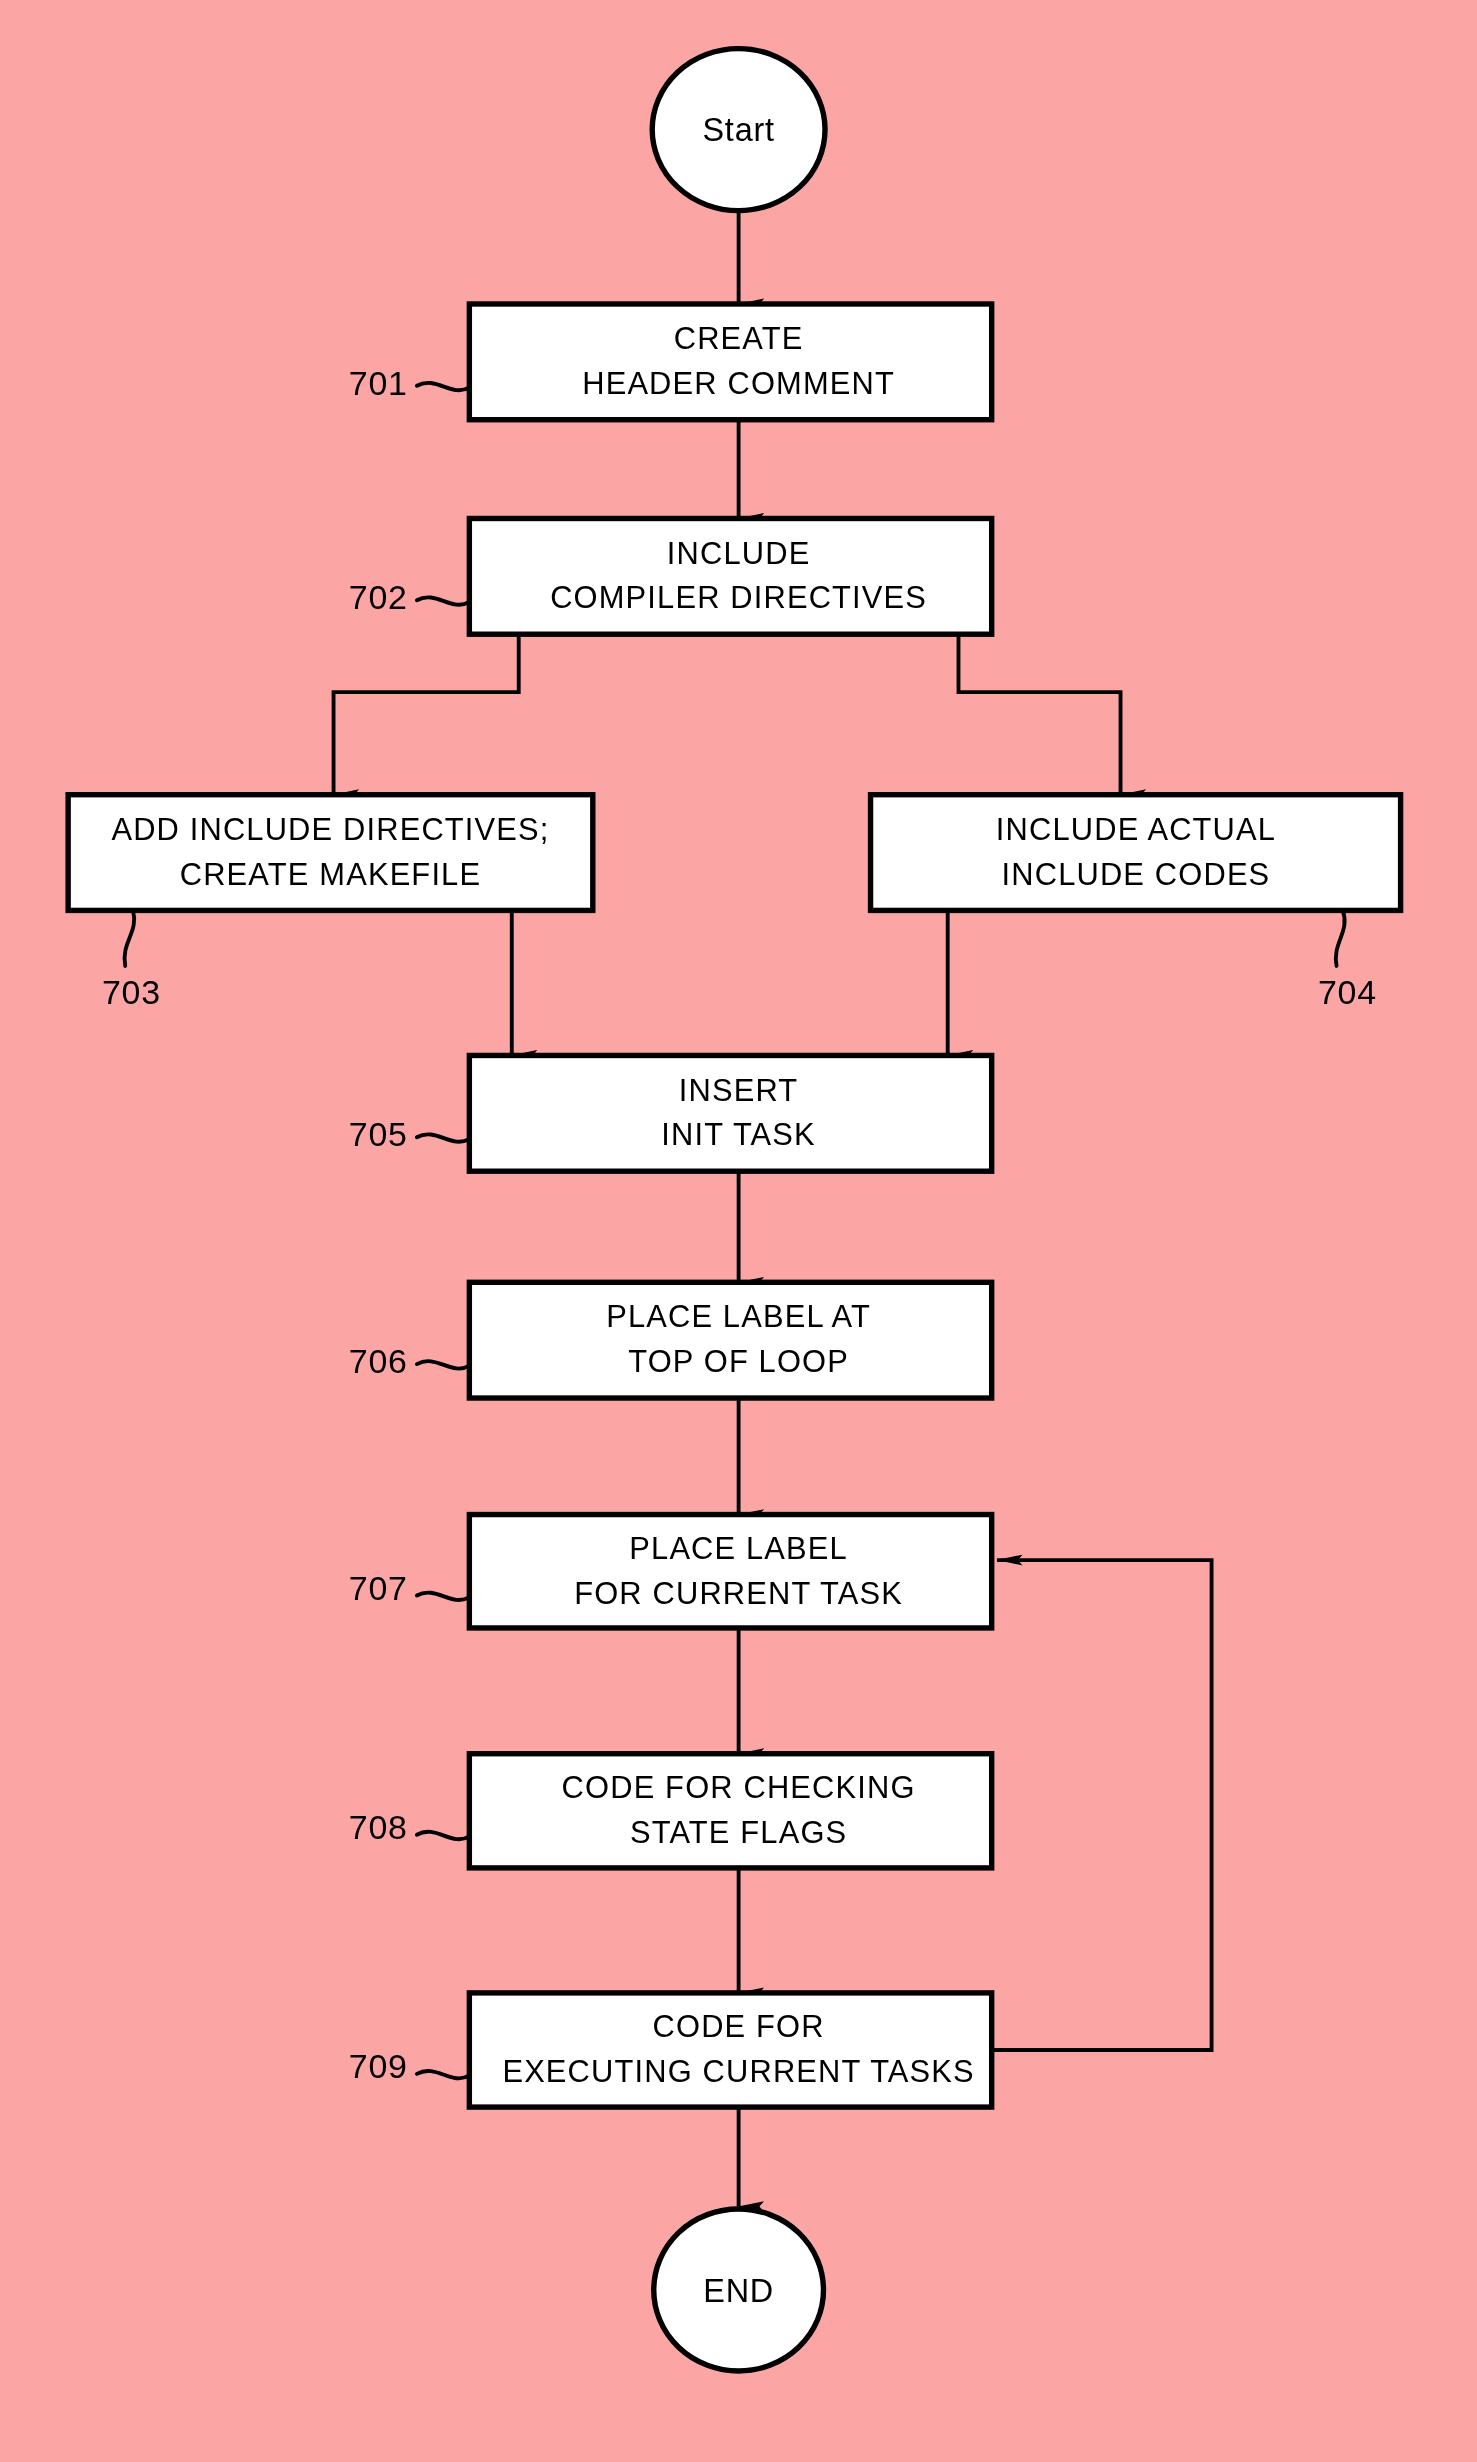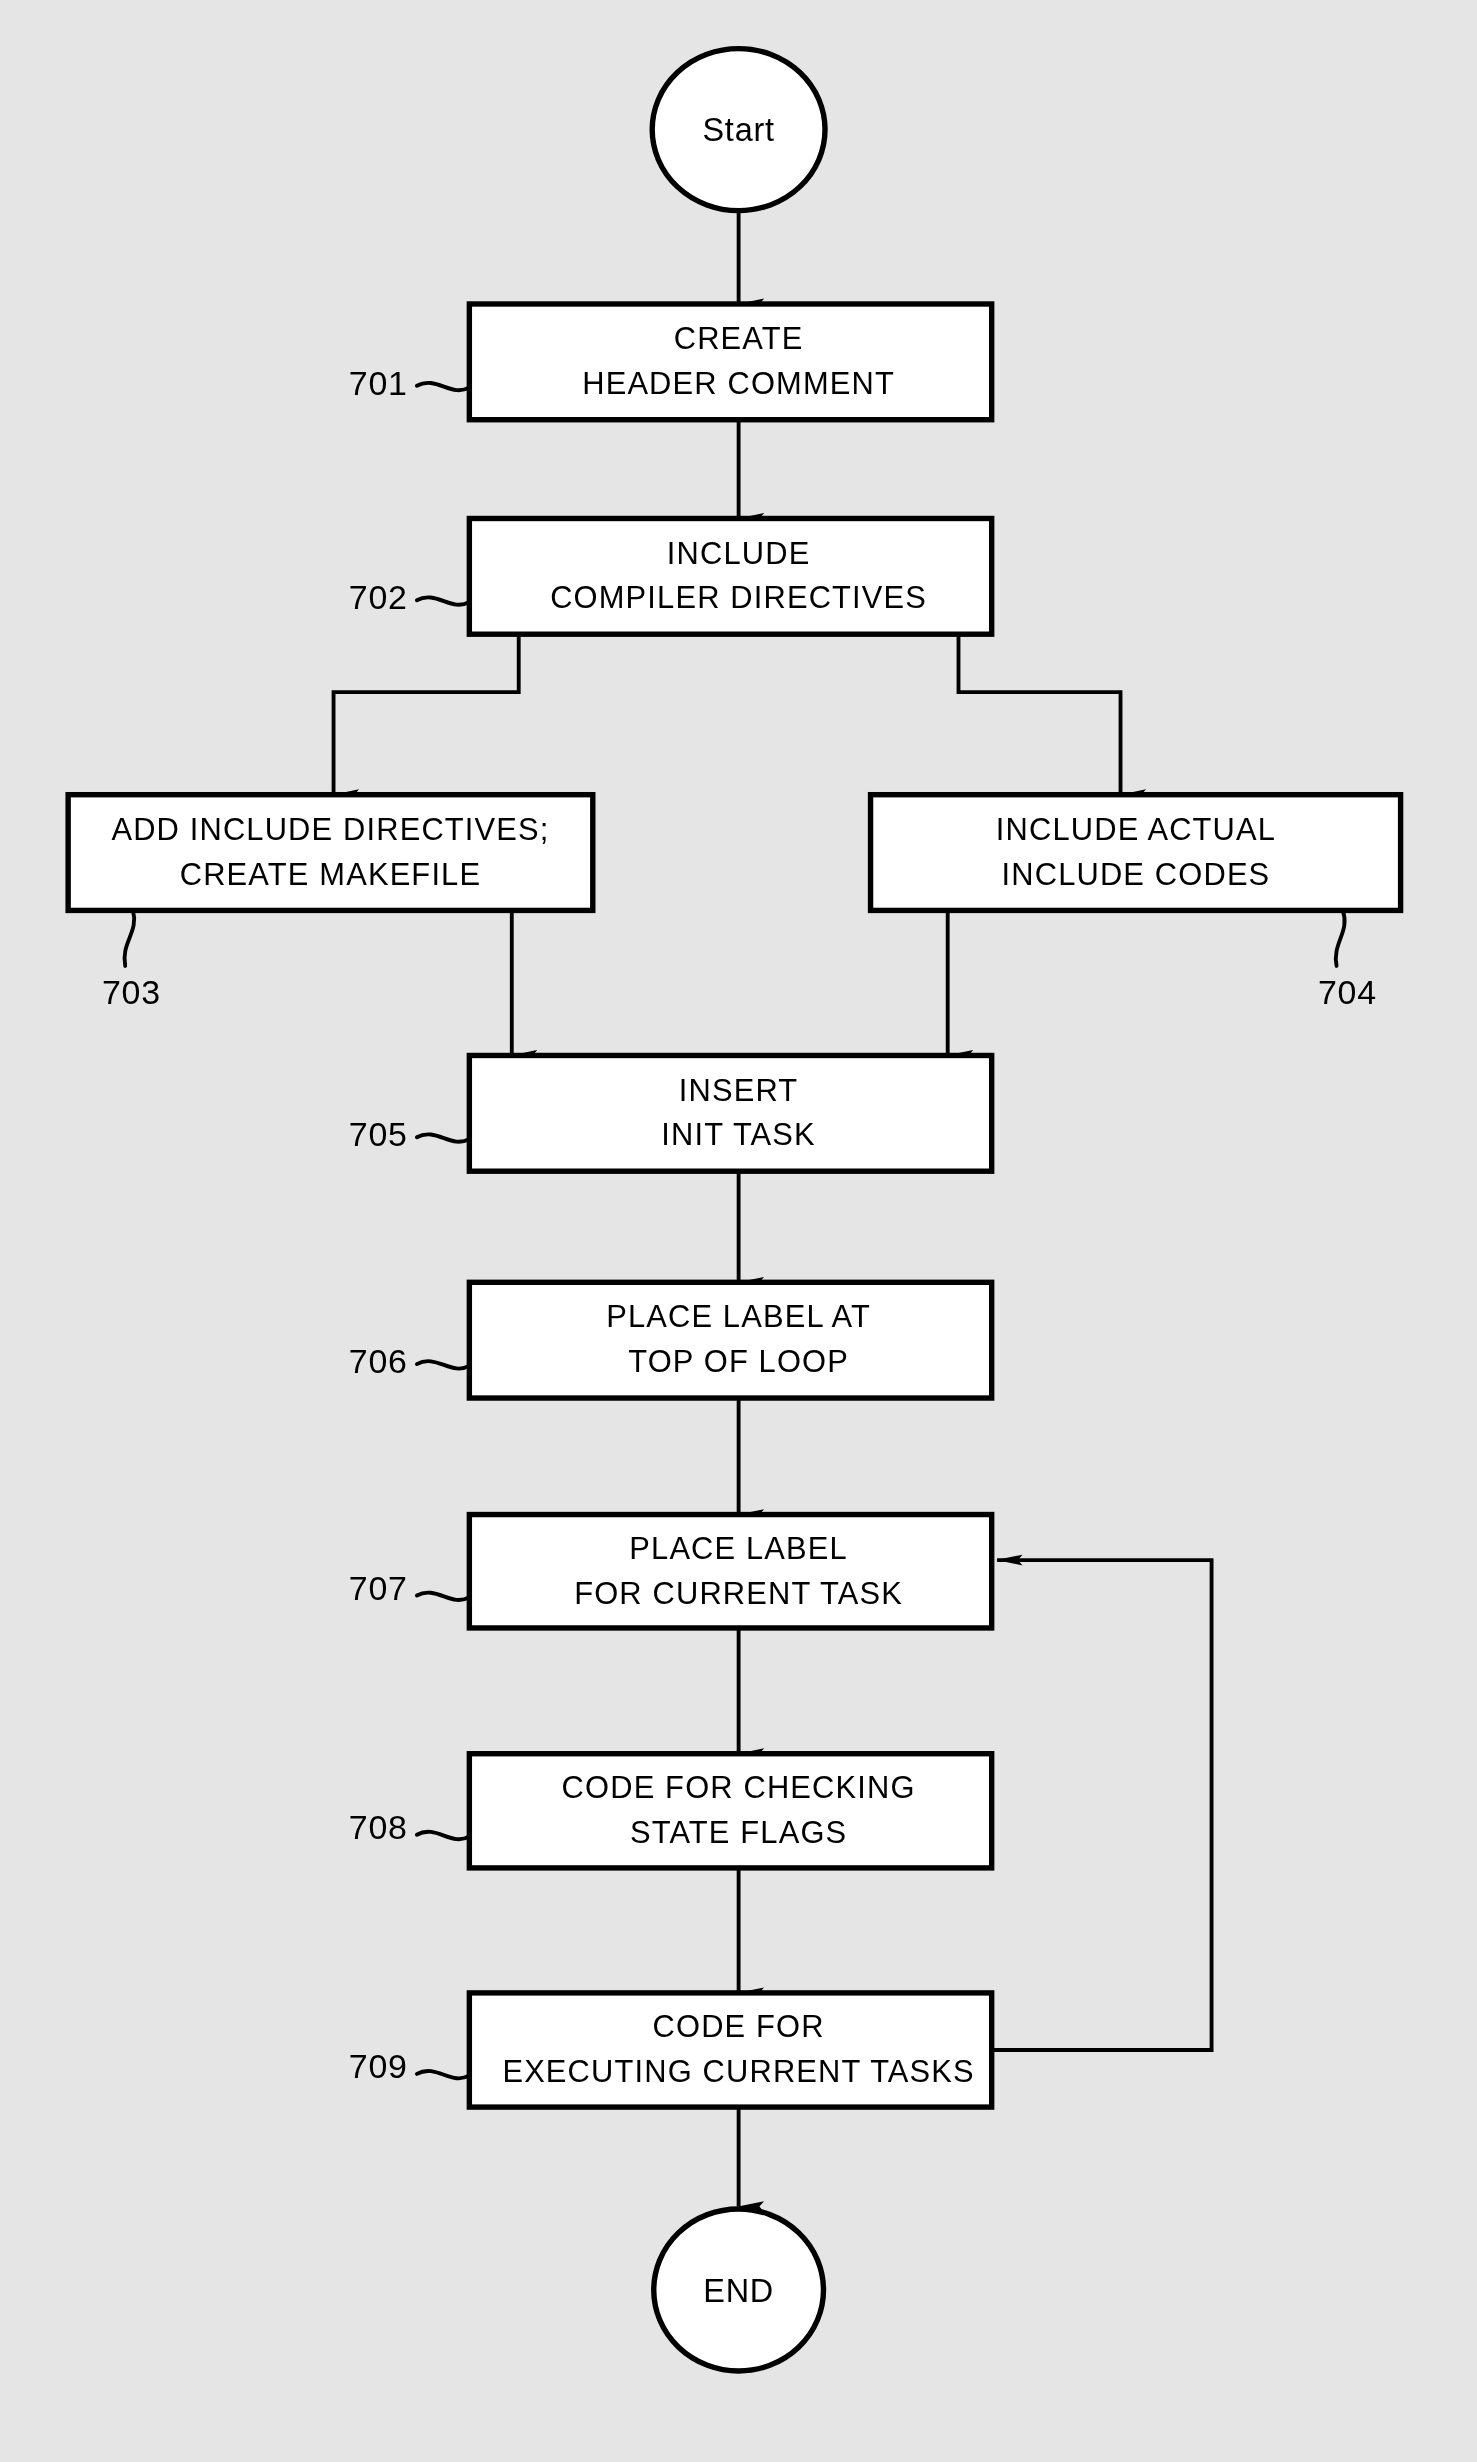--- a/index.html
+++ b/index.html
@@ -8,21 +8,21 @@
     padding: 0;
     background: #ffffff;
   }
   body {
     font-family: "Liberation Sans", sans-serif;
   }
   #diagram-root {
     position: relative;
     width: 1478px;
     height: 2462px;
-    background: #e5e5e5;
+    background: #fca5a5;
     overflow: hidden;
   }
   svg#flowchart {
     display: block;
     width: 1478px;
     height: 2462px;
   }
   .node-box {
     fill: #ffffff;
     stroke: #000000;

